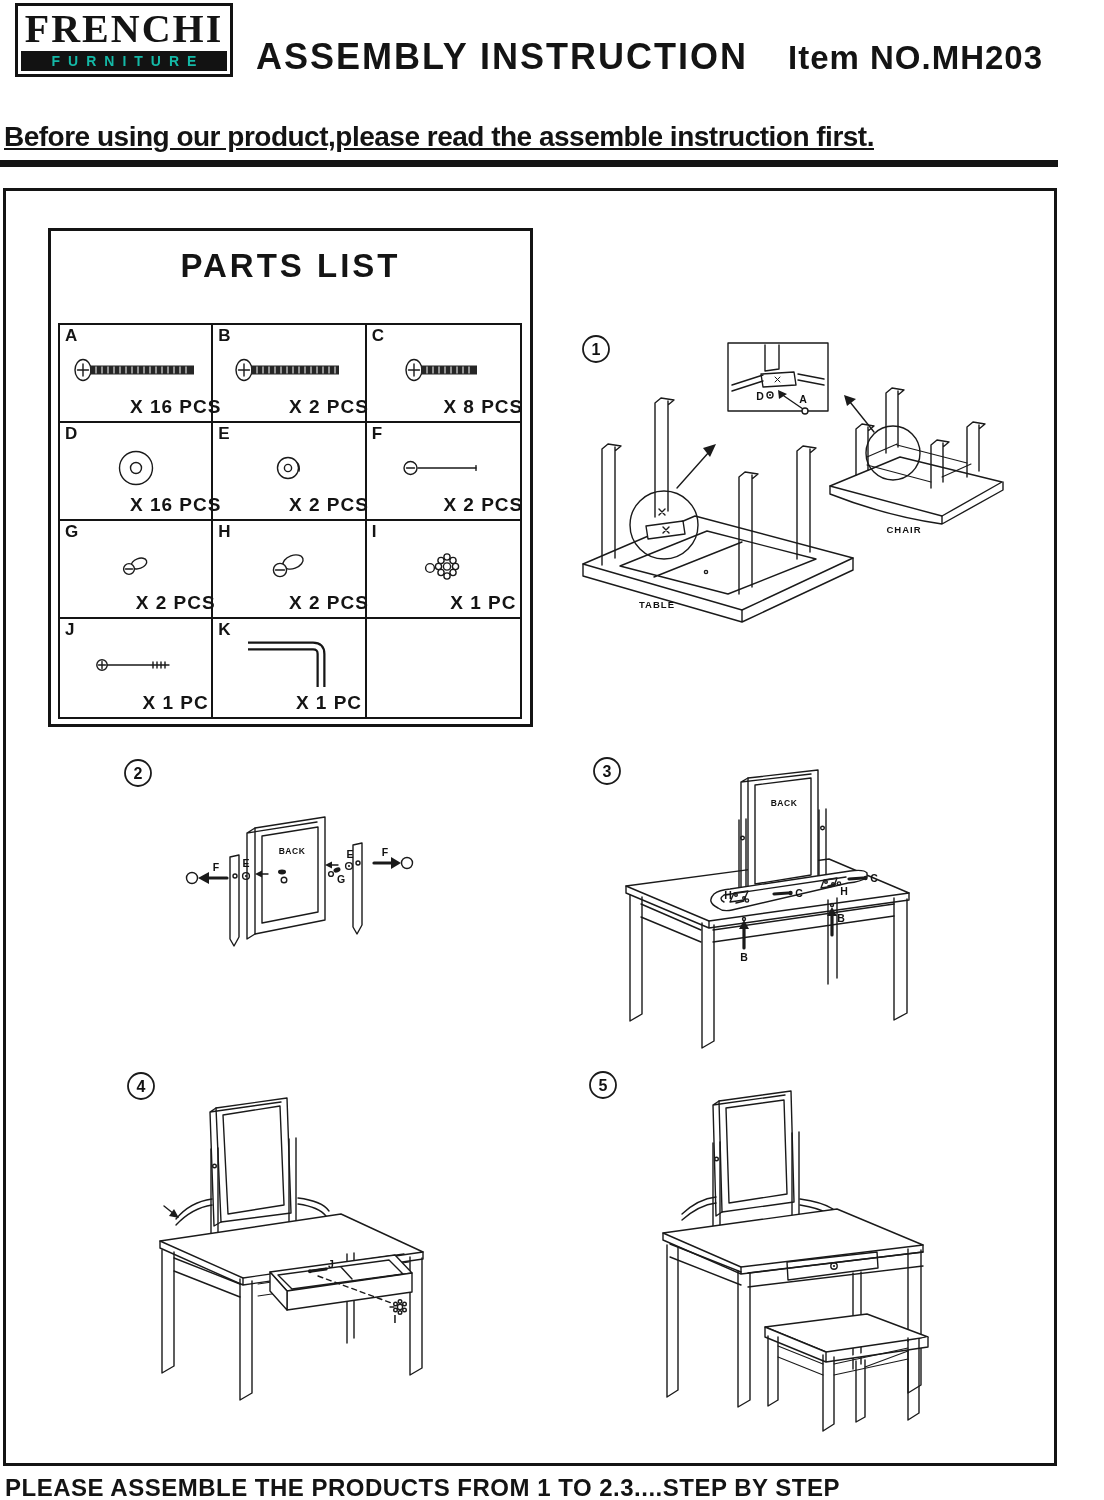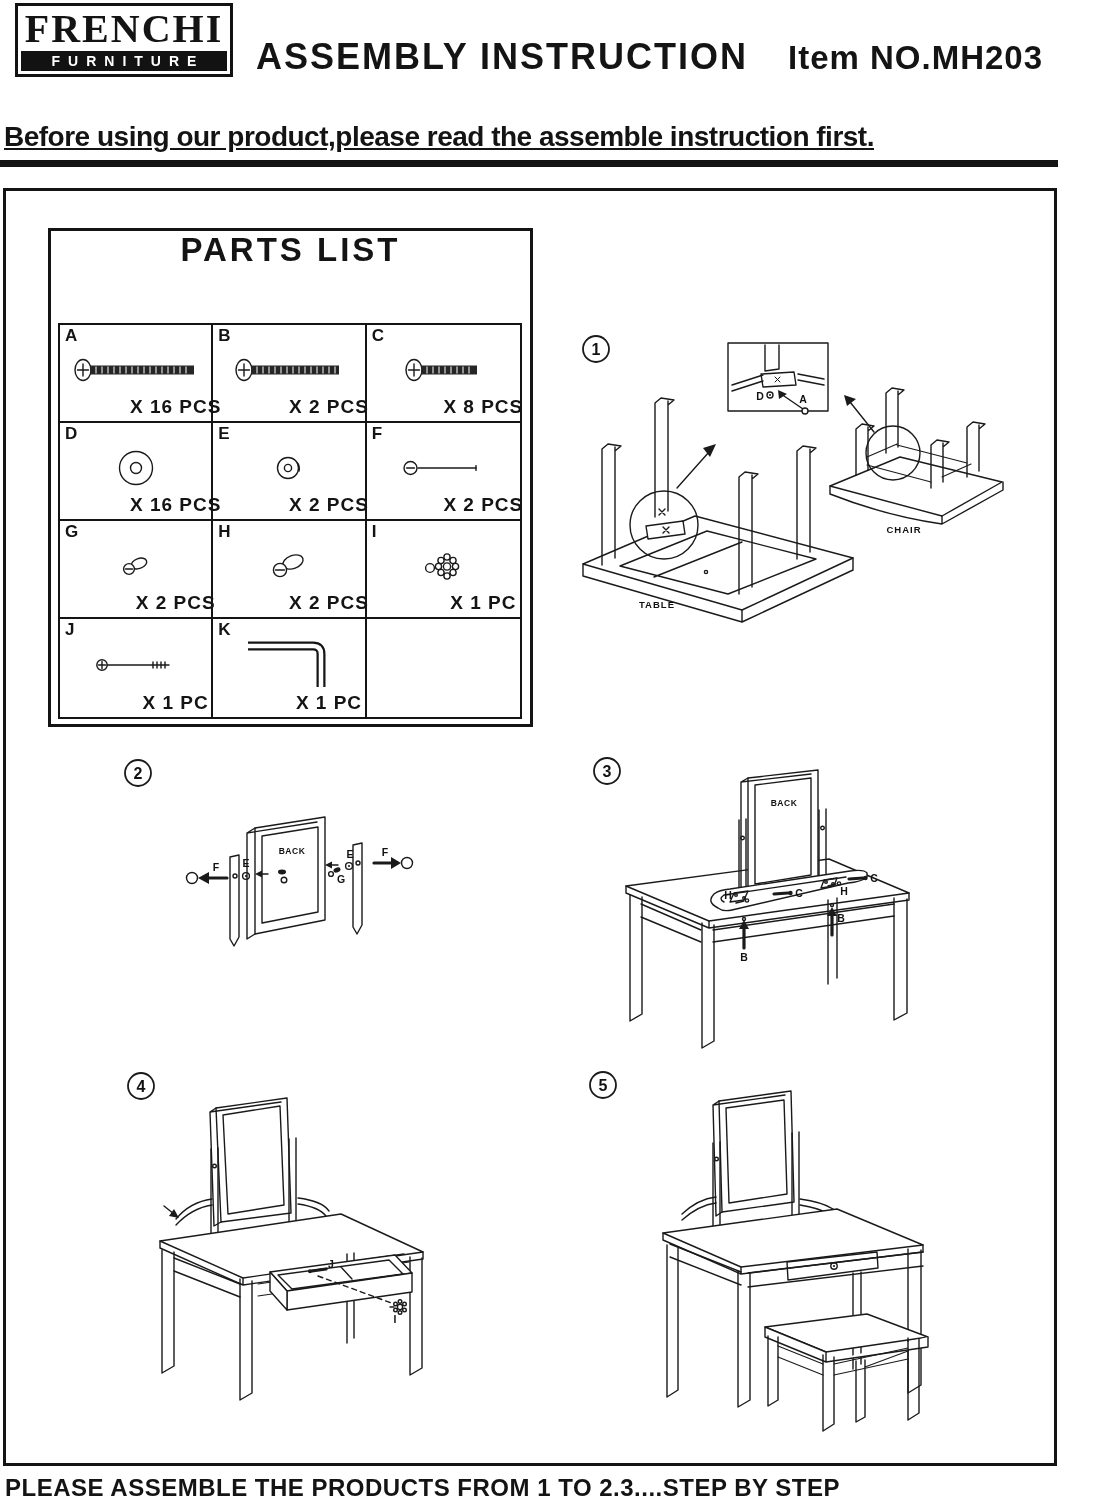--- a/index.html
+++ b/index.html
@@ -5,30 +5,30 @@
   html,body{margin:0;padding:0;background:#fff;}
   #page{position:relative;width:1104px;height:1500px;background:#fff;overflow:hidden;
         font-family:"Liberation Sans",sans-serif;color:#141414;padding-left:29px;}
   .abs{position:absolute;}
   
   #logo{left:15px;top:3px;width:212px;height:68px;border:3px solid #121212;}
   #brand{width:100%;text-align:center;font:bold 40px "Liberation Serif",serif;
          letter-spacing:2px;line-height:46px;color:#141414;}
   #brandstrip{position:absolute;left:3px;right:3px;bottom:3px;height:20px;background:#121212;
          display:flex;align-items:center;justify-content:center;}
-  #brandstrip span{color:#ffffff;font:bold 14px "Liberation Sans",sans-serif;letter-spacing:8px;text-indent:8px;}
+  #brandstrip span{color:#14b8a6;font:bold 14px "Liberation Sans",sans-serif;letter-spacing:8px;text-indent:8px;}
   #title{left:256px;top:36px;font:bold 36px "Liberation Sans",sans-serif;letter-spacing:2px;}
   #itemno{left:788px;top:39px;font:bold 33px "Liberation Sans",sans-serif;letter-spacing:1px;text-align:center;}
   #notice{left:4px;top:121px;font:bold 28px "Liberation Sans",sans-serif;letter-spacing:-0.5px;text-decoration:underline;}
   #bar{left:0;top:160px;width:1058px;height:7px;background:#141414;}
   #mainbox{left:3px;top:188px;width:1048px;height:1272px;border:3px solid #141414;}
   #footer{left:5px;top:1474px;font:bold 24px "Liberation Sans",sans-serif;letter-spacing:0.5px;}
   
   #partsbox{left:48px;top:228px;width:479px;height:493px;border:3px solid #141414;}
-  #partstitle{width:100%;text-align:center;margin-top:0;font:bold 33px "Liberation Sans",sans-serif;letter-spacing:3px;}
+  #partstitle{width:100%;text-align:center;margin-top:16px;font:bold 33px "Liberation Sans",sans-serif;letter-spacing:3px;}
   #partsgrid{position:absolute;left:7px;top:92px;width:460px;height:392px;border:2.5px solid #141414;
              display:grid;grid-template-columns:1fr 1fr 1fr;grid-template-rows:1fr 1fr 1fr 1fr;}
   .pcell{position:relative;border-right:2.5px solid #141414;border-bottom:2.5px solid #141414;}
   .pcell.lastc{border-right:none;}
   .pcell.lastr{border-bottom:none;}
   .pid{position:absolute;top:1px;left:5px;font:bold 17px "Liberation Sans",sans-serif;}
   .pqty{position:absolute;bottom:3px;left:0;width:100%;text-align:center;
         font:bold 19px "Liberation Sans",sans-serif;letter-spacing:1px;margin-left:40px;}
   .pglyph{position:absolute;left:50%;top:47%;transform:translate(-50%,-50%);line-height:0;}
   

